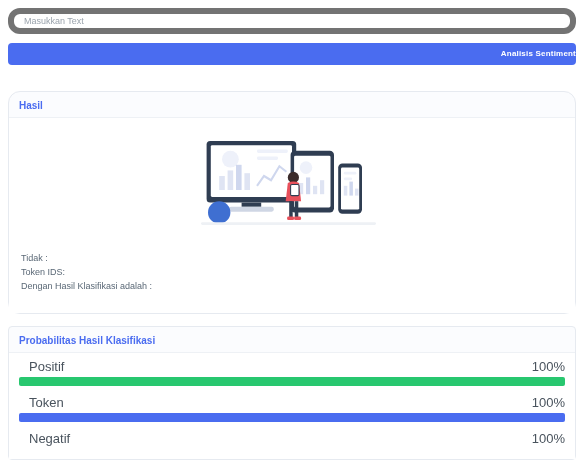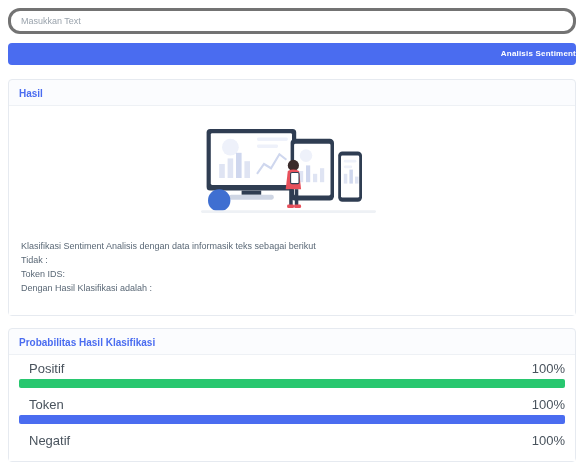--- a/index.html
+++ b/index.html
@@ -20,21 +20,21 @@
     height: 474px;
     box-sizing: border-box;
     padding: 8px 8px 0 8px;
     background: #ffffff;
   }
   
   .text-input {
     width: 100%;
     box-sizing: border-box;
     height: 26px;
-    border: 3px solid #737373;
+    border: 6px solid #737373;
     border-radius: 12px;
     background: #ffffff;
     padding: 0 10px;
     font-family: "Liberation Sans", sans-serif;
     font-size: 9px;
     color: #6c757d;
     outline: none;
   }
   .text-input::placeholder {
     color: #9aa3ac;
@@ -53,23 +53,23 @@
     font-size: 8px;
     font-weight: bold;
     letter-spacing: .2px;
     cursor: pointer;
     line-height: 22px;
     text-align: right;
     padding: 0;
   }
   
   .card {
-    margin-top: 14px;
+    margin-top: 26px;
     border: 1px solid #e6eaf0;
-    border-radius: 4px;
+    border-radius: 12px;
     background: #fbfcfe;
     box-sizing: border-box;
   }
   .card-header {
     padding: 8px 10px 6px 10px;
     font-size: 10px;
     font-weight: bold;
     color: #4a6cf0;
   }
   .card-body {
@@ -195,21 +195,20 @@
             <rect x="143" y="118" width="10" height="5" rx="2" fill="#e8505b"></rect>
             <rect x="153" y="118" width="10" height="5" rx="2" fill="#e8505b"></rect>
             <rect x="148" y="72" width="12" height="16" rx="2" fill="#ffffff" stroke="#2f3d52" stroke-width="1.5"></rect>
           </g>
 
           <rect x="20" y="126" width="250" height="4" rx="2" fill="#eef1f5"></rect>
         </svg>
       </div>
 
       <div class="result-lines">
-        <div>Klasifikasi Sentiment Analisis dengan data informasik teks sebagai berikut</div>
         <div>Tidak :</div>
         <div>Token IDS:</div>
         <div>Dengan Hasil Klasifikasi adalah :</div>
       </div>
 
     </div>
   </div>
 
   <div class="prob-card">
     <div class="card-header">Probabilitas Hasil Klasifikasi</div>

